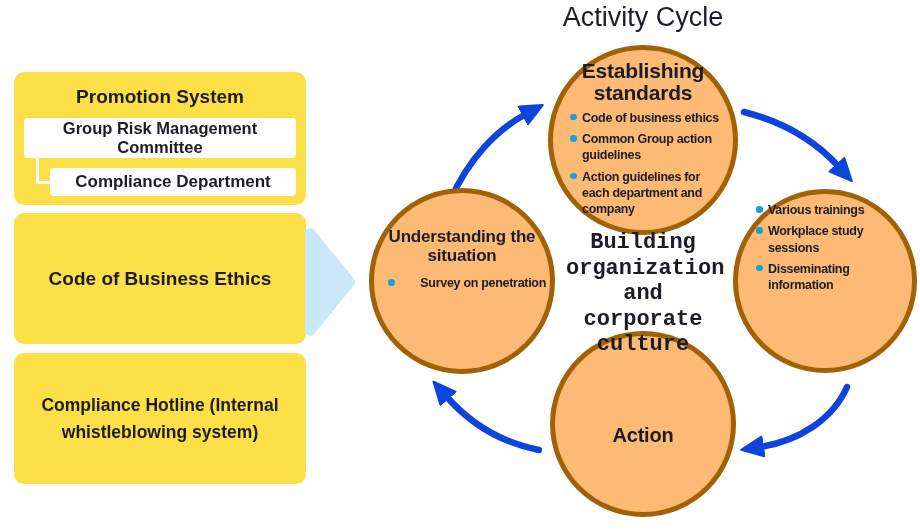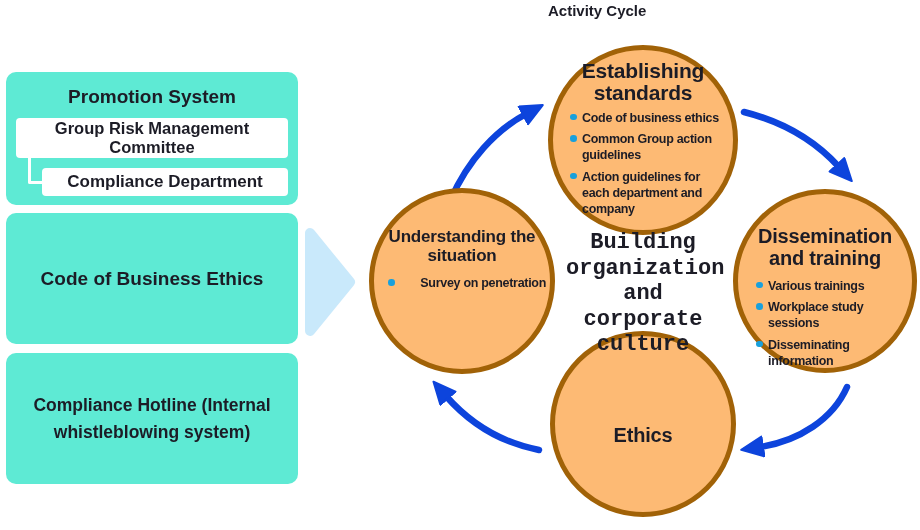--- a/index.html
+++ b/index.html
@@ -1,38 +1,38 @@
 <!DOCTYPE html>
 <html><head>
 <meta charset="utf-8">
 <style>
   html,body{margin:0;padding:0;background:#fff;}
   body{width:920px;height:530px;overflow:hidden;
        font-family:"Liberation Sans",sans-serif;color:#1c1c26;}
   .canvas{position:relative;width:920px;height:530px;background:#fff;}
 
   
-  .lbox{position:absolute;left:6px;width:292px;background:#5eead4;border-radius:10px;box-sizing:border-box;}
+  .lbox{position:absolute;left:14px;width:292px;background:#fde047;border-radius:10px;box-sizing:border-box;}
   #box-promotion{top:72px;height:133px;}
   #box-ethics{top:213px;height:131px;display:flex;align-items:center;justify-content:center;}
   #box-hotline{top:353px;height:131px;display:flex;align-items:center;justify-content:center;}
   .lbox-label{font-weight:bold;font-size:19px;text-align:center;}
   #box-hotline .lbox-label{font-size:17.5px;width:238px;line-height:1.5;}
   .promo-title{position:absolute;top:14px;width:100%;text-align:center;font-size:19px;font-weight:bold;}
   .wbox{position:absolute;background:#ffffff;border-radius:4px;display:flex;align-items:center;justify-content:center;
         text-align:center;font-weight:bold;}
   .wbox-a{left:10px;top:46px;width:272px;height:40px;font-size:16.5px;line-height:1.15;}
   .wbox-a span{display:inline-block;max-width:215px;}
   .wbox-b{left:36px;top:96px;width:246px;height:28px;font-size:17px;}
   .connector{position:absolute;left:22px;top:86px;width:15px;height:23px;
              border-left:3px solid #fff;border-bottom:3px solid #fff;border-bottom-left-radius:2px;}
 
   
-  #diagram-title{position:absolute;left:548px;top:2px;width:190px;text-align:left;
-                 font-size:15px;font-weight:bold;}
+  #diagram-title{position:absolute;left:548px;top:2px;width:190px;text-align:center;
+                 font-size:27px;font-weight:normal;}
 
   
   .circle{position:absolute;border:5px solid #a16207;border-radius:50%;background:#fdba74;box-sizing:border-box;}
   #circle-establishing{left:548px;top:45px;width:190px;height:190px;}
   #circle-dissemination{left:733px;top:189px;width:184px;height:184px;}
   #circle-action{left:550px;top:331px;width:186px;height:186px;display:flex;align-items:center;justify-content:center;}
   #circle-understanding{left:369px;top:188px;width:186px;height:186px;}
   .circle-title{font-weight:bold;text-align:center;letter-spacing:-0.2px;}
   #circle-establishing .circle-title{margin:10px auto 0;width:160px;font-size:21px;line-height:1.07;}
   #circle-dissemination .circle-title{margin:31px auto 0;width:160px;font-size:20px;line-height:1.12;}
@@ -101,30 +101,29 @@
   <div class="circle" id="circle-establishing">
     <div class="circle-title">Establishing standards</div>
     <ul class="bullets">
       <li class="nowrap">Code of business ethics</li>
       <li>Common Group action guidelines</li>
       <li>Action guidelines for each department and company</li>
     </ul>
   </div>
 
   <div class="circle" id="circle-dissemination">
-    <div class="circle-title">Dissemination and training</div>
     <ul class="bullets">
       <li class="nowrap">Various trainings</li>
       <li>Workplace study sessions</li>
       <li>Disseminating information</li>
     </ul>
   </div>
 
   <div class="circle" id="circle-action">
-    <div class="circle-title">Ethics</div>
+    <div class="circle-title">Action</div>
   </div>
 
   <div class="circle" id="circle-understanding">
     <div class="circle-title">Understanding the situation</div>
     <ul class="bullets">
       <li class="nowrap">Survey on penetration</li>
     </ul>
   </div>
 
   <div id="center-label">Building organization and corporate culture</div>

